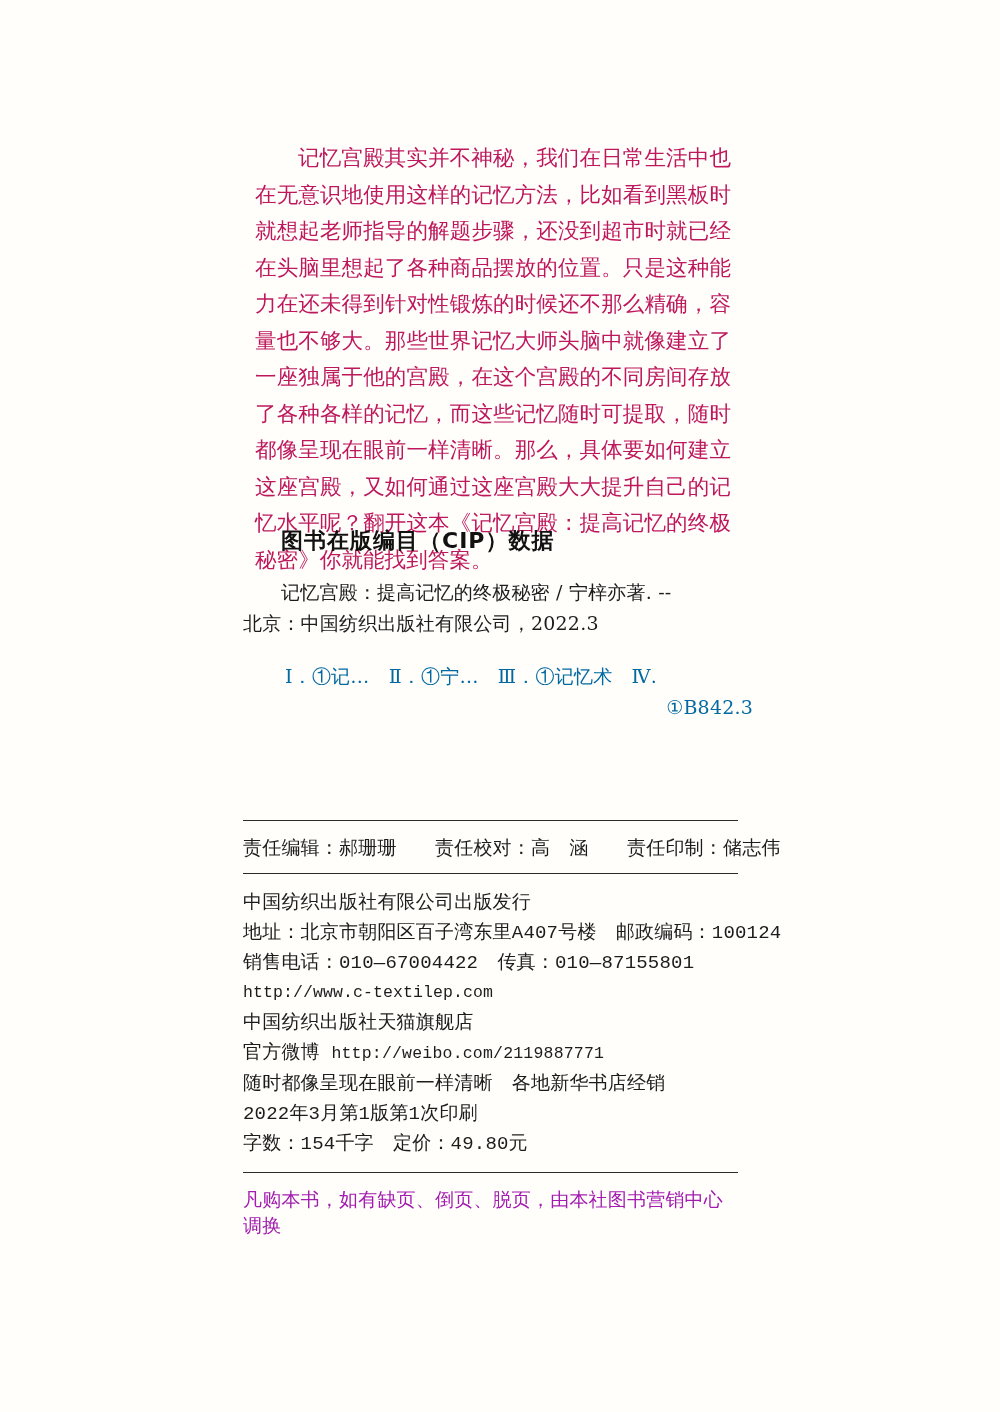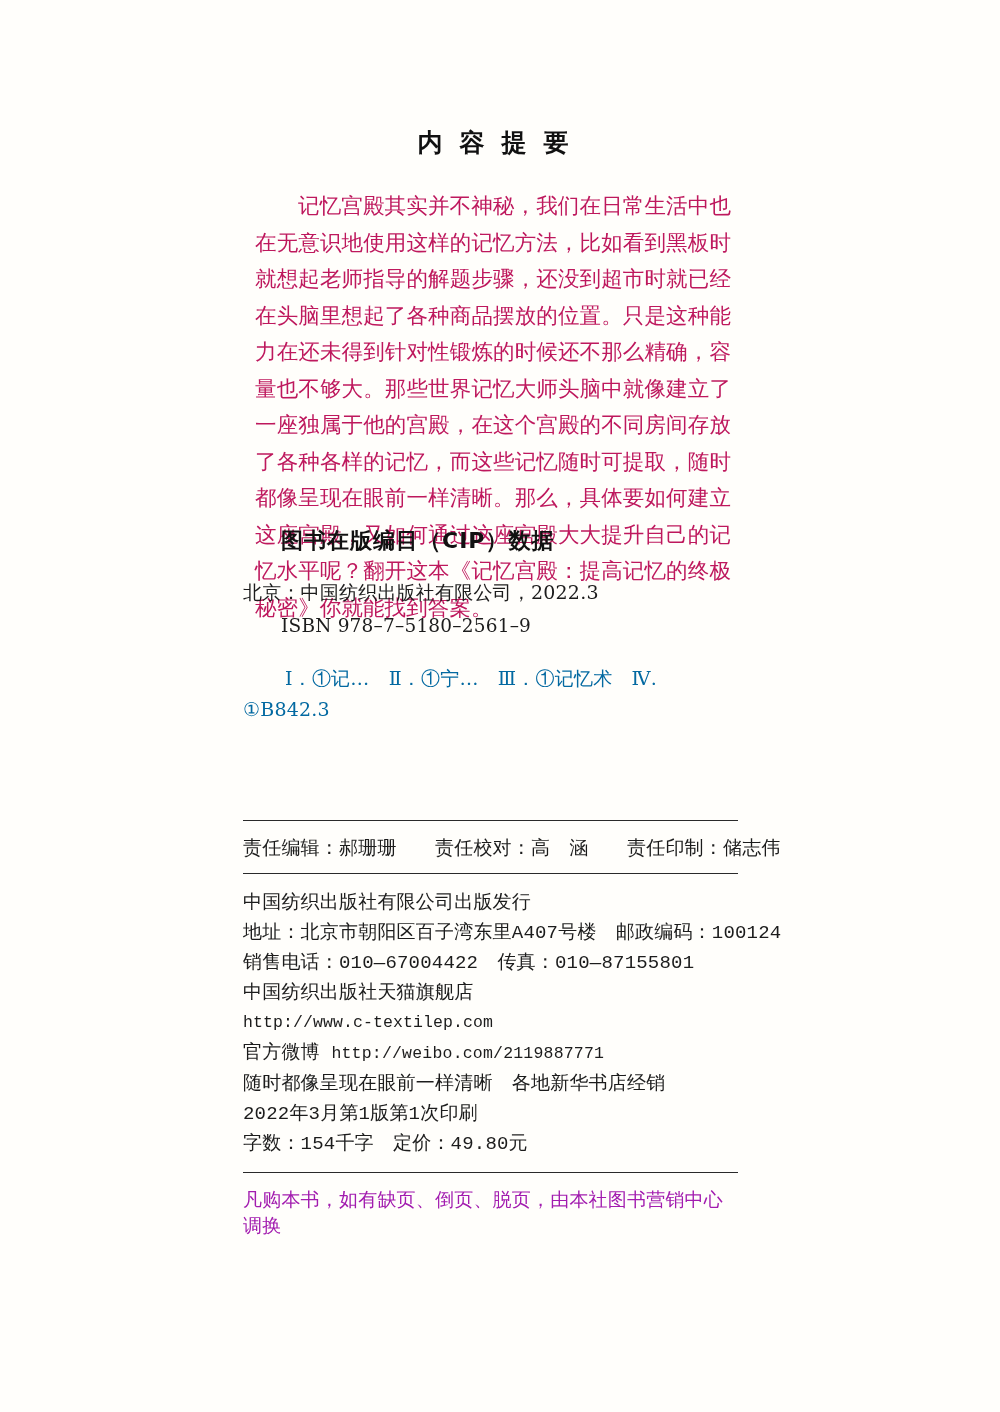--- a/index.html
+++ b/index.html
@@ -98,20 +98,21 @@
     color: #0369a1;
     margin: 22px 0 0 0;
     letter-spacing: 0.2px;
   }
   .cip-class .first-line {
     display: block;
     text-indent: 42px;
   }
   .cip-class .second-line {
     display: block;
+    text-align: right;
   }
 
   .cip-number {
     font-family: "DejaVu Serif", "Liberation Serif", serif;
     font-size: 19.5px;
     color: #1c1c1c;
     margin: 32px 0 0 0;
     padding-left: 38px;
     letter-spacing: 0.2px;
     line-height: 1.4;
@@ -181,53 +182,52 @@
     line-height: 1.4;
     margin: 0;
   }
 </style>
 </head>
 <body>
 
 <div class="page">
 
   <section class="summary-section">
-    <h1 class="summary-heading">内容提要</h1>
     <p class="summary-body">记忆宫殿其实并不神秘，我们在日常生活中也在无意识地使用这样的记忆方法，比如看到黑板时就想起老师指导的解题步骤，还没到超市时就已经在头脑里想起了各种商品摆放的位置。只是这种能力在还未得到针对性锻炼的时候还不那么精确，容量也不够大。那些世界记忆大师头脑中就像建立了一座独属于他的宫殿，在这个宫殿的不同房间存放了各种各样的记忆，而这些记忆随时可提取，随时都像呈现在眼前一样清晰。那么，具体要如何建立这座宫殿，又如何通过这座宫殿大大提升自己的记忆水平呢？翻开这本《记忆宫殿：提高记忆的终极秘密》你就能找到答案。</p>
   </section>
 
   <section class="cip-section">
     <h2 class="cip-heading">图书在版编目（CIP）数据</h2>
 
+    <p class="cip-entry indent">记忆宫殿：提高记忆的终极秘密 / 宁梓亦著. --</p>
 
     <p class="cip-entry">北京：中国纺织出版社有限公司，2022.3</p>
 
-    <p class="cip-entry isbn">ISBN 978–7–5180–2561–9</p>
 
     <p class="cip-class">
       <span class="first-line">Ⅰ．①记…　Ⅱ．①宁…　Ⅲ．①记忆术　Ⅳ.</span>
       <span class="second-line">①B842.3</span>
     </p>
 
   </section>
 
   <section class="colophon">
 
     <hr class="rule">
 
     <div class="credits-row">责任编辑：郝珊珊　　责任校对：高　涵　　责任印制：储志伟</div>
 
     <hr class="rule">
 
     <div class="imprint">
       <p class="imprint-line">中国纺织出版社有限公司出版发行</p>
       <p class="imprint-line">地址：北京市朝阳区百子湾东里A407号楼　邮政编码：100124</p>
       <p class="imprint-line">销售电话：010—67004422　传真：010—87155801</p>
+      <p class="imprint-line mono-url">http://www.c-textilep.com</p>
       <p class="imprint-line">中国纺织出版社天猫旗舰店</p>
-      <p class="imprint-line mono-url">http://www.c-textilep.com</p>
       <p class="imprint-line"><span>官方微博 </span><span class="url-inline">http://weibo.com/2119887771</span></p>
       <p class="imprint-line">随时都像呈现在眼前一样清晰　各地新华书店经销</p>
       <p class="imprint-line">2022年3月第1版第1次印刷</p>
       <p class="imprint-line">字数：154千字　定价：49.80元</p>
     </div>
 
     <hr class="rule rule-bottom">
 
     <p class="exchange-note">凡购本书，如有缺页、倒页、脱页，由本社图书营销中心调换</p>
 

